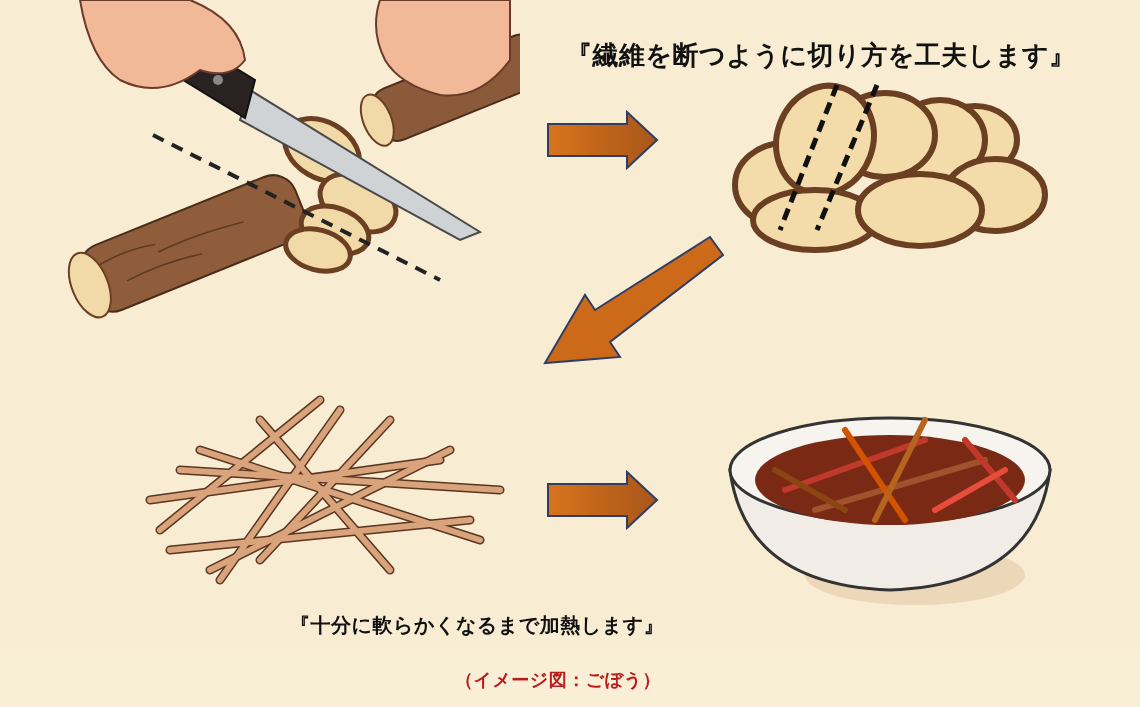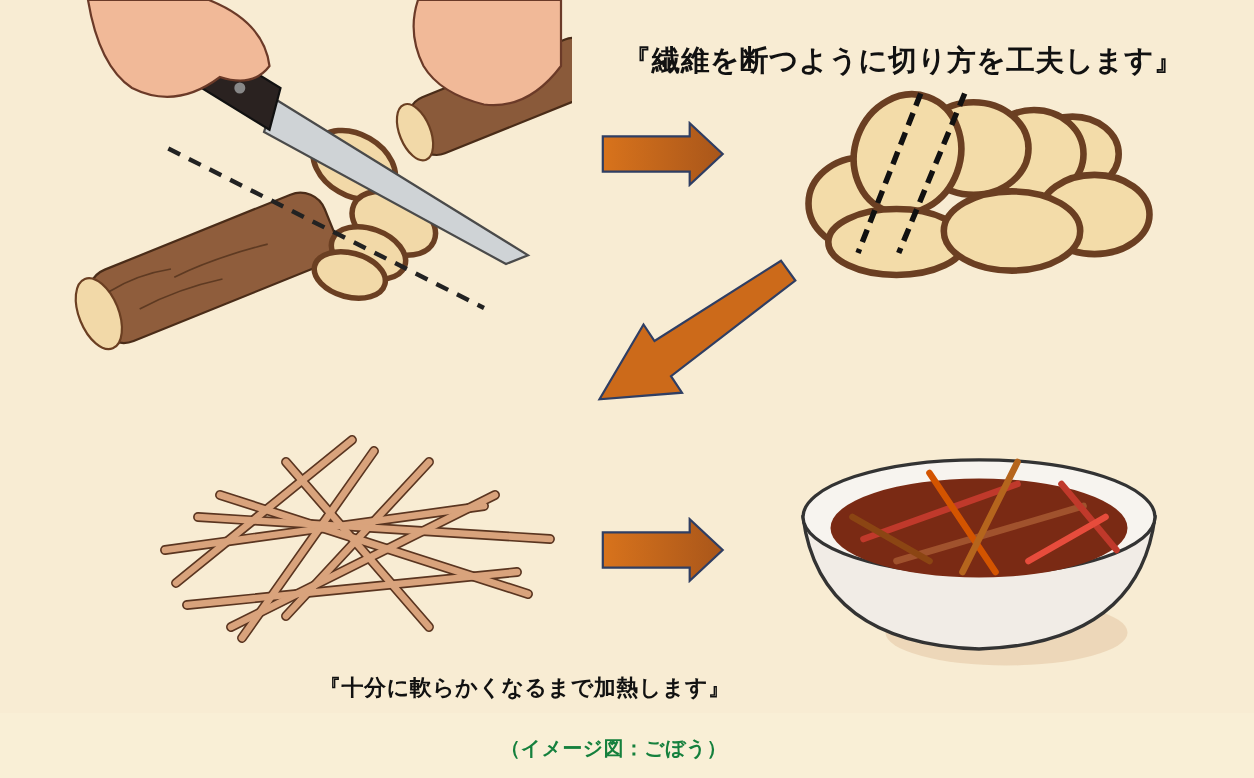--- a/index.html
+++ b/index.html
@@ -2,21 +2,21 @@
 <html><head>
 <meta charset="utf-8">
 <style>
   html,body{margin:0;padding:0;}
   body{width:1140px;height:707px;background:#f9efd6;position:relative;overflow:hidden;font-family:"DejaVu Sans","Liberation Sans",sans-serif;}
   .bg-band{position:absolute;left:0;top:0;width:1140px;height:648px;background:#f8ecd3;}
   .panel{position:absolute;}
   .caption{position:absolute;font-weight:bold;color:#111;white-space:nowrap;letter-spacing:0.5px;}
   #caption-top{left:566px;top:38px;font-size:26px;text-align:center;}
   #caption-bottom{left:290px;top:612px;font-size:20px;}
-  #caption-note{left:455px;top:668px;font-size:18px;color:#15803d;font-weight:bold;}
+  #caption-note{left:455px;top:668px;font-size:18px;color:#b91c1c;font-weight:bold;}
   svg{display:block;}
 </style>
 </head>
 <body>
 
 <div class="bg-band"></div>
 
 <div class="panel" style="left:40px;top:0;">
   <svg width="480" height="330" viewBox="0 0 480 330">
 

